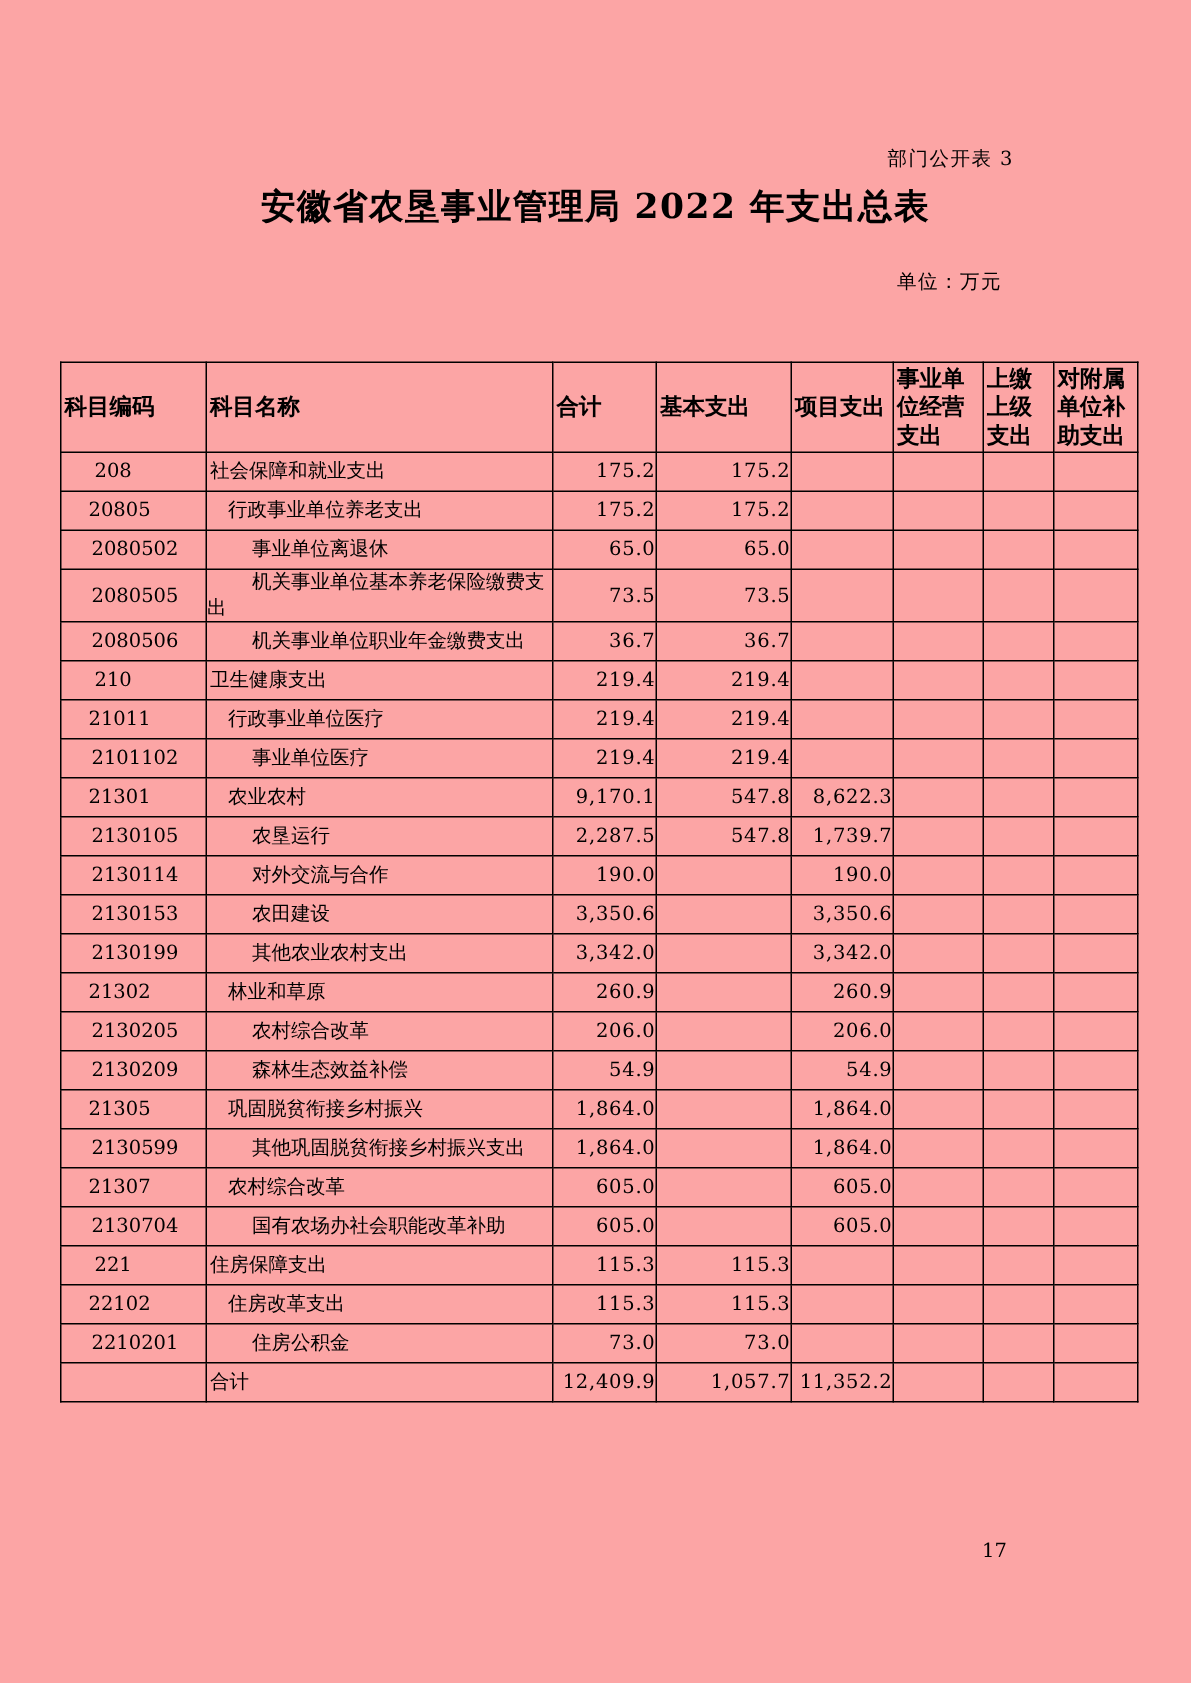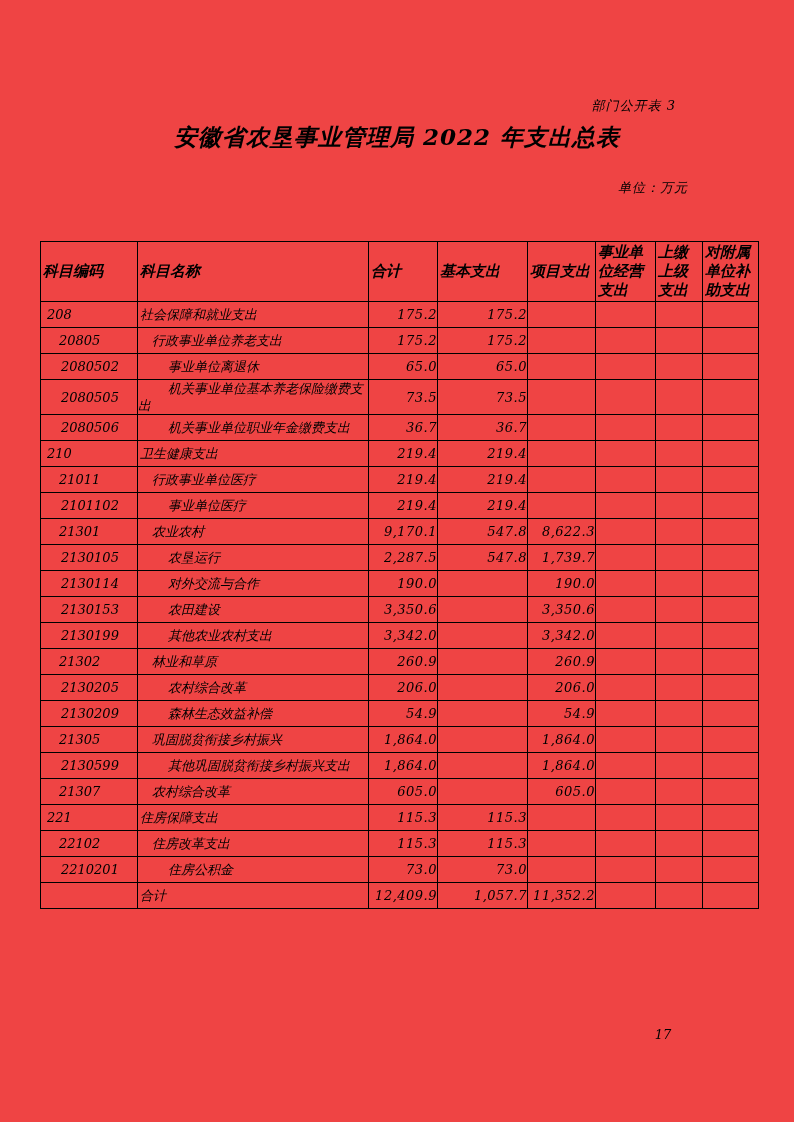--- a/index.html
+++ b/index.html
@@ -1,47 +1,46 @@
 <!DOCTYPE html>
 <html><head>
 <meta charset="utf-8">
 <style>
   html,body{margin:0;padding:0;background:#ffffff;}
   .page{
-    position:relative;width:794px;height:1122px;background:#ef4444;
+    position:relative;width:794px;height:1122px;background:#fca5a5;
     font-family:"DejaVu Serif","Liberation Serif",serif;color:#000;
     overflow:hidden;
-    font-style:italic;
   }
   .doc-label{
     position:absolute;top:97px;right:118px;font-size:13px;letter-spacing:1px;
   }
   .title{
     position:absolute;top:122px;left:0;width:794px;margin:0;
     text-align:center;font-size:23px;font-weight:bold;letter-spacing:1px;
   }
   .unit-note{
-    position:absolute;top:179px;right:106px;font-size:13px;letter-spacing:1px;
+    position:absolute;top:179px;right:126px;font-size:13px;letter-spacing:1px;
   }
   table.main{
     position:absolute;left:40px;top:241px;width:718px;
     border-collapse:collapse;table-layout:fixed;
   }
   table.main th, table.main td{
     border:1px solid #000;overflow:hidden;box-sizing:border-box;
   }
   table.main th{
     font-weight:bold;font-size:15px;height:60px;line-height:19px;
     text-align:left;vertical-align:middle;padding:0 2px;
   }
   table.main td{
     font-size:13px;height:26px;line-height:17px;vertical-align:middle;padding:0;
   }
   td.code{text-align:left;}
-  td.code.clvl0{padding-left:6px;}
+  td.code.clvl0{padding-left:22px;}
   td.code.clvl1{padding-left:18px;}
   td.code.clvl2{padding-left:20px;}
   td.name{padding-left:4px;padding-right:2px;text-align:left;}
   td.name.nlvl0{text-indent:2px;}
   td.name.nlvl1{text-indent:14px;}
   td.name.nlvl2{text-indent:30px;}
   td.num{text-align:right;padding-right:11px;letter-spacing:0.5px;}
   .page-number{
     position:absolute;top:1027px;left:648px;width:30px;
     text-align:center;font-size:13px;
@@ -266,20 +265,30 @@
     <td class="code clvl1">21307</td>
     <td class="name nlvl1">农村综合改革</td>
     <td class="num">605.0</td>
     <td class="num"></td>
     <td class="num">605.0</td>
     <td class="num"></td>
     <td class="num"></td>
     <td class="num"></td>
   </tr>
         <tr>
+    <td class="code clvl2">2130704</td>
+    <td class="name nlvl2">国有农场办社会职能改革补助</td>
+    <td class="num">605.0</td>
+    <td class="num"></td>
+    <td class="num">605.0</td>
+    <td class="num"></td>
+    <td class="num"></td>
+    <td class="num"></td>
+  </tr>
+        <tr>
     <td class="code clvl0">221</td>
     <td class="name nlvl0">住房保障支出</td>
     <td class="num">115.3</td>
     <td class="num">115.3</td>
     <td class="num"></td>
     <td class="num"></td>
     <td class="num"></td>
     <td class="num"></td>
   </tr>
         <tr>

